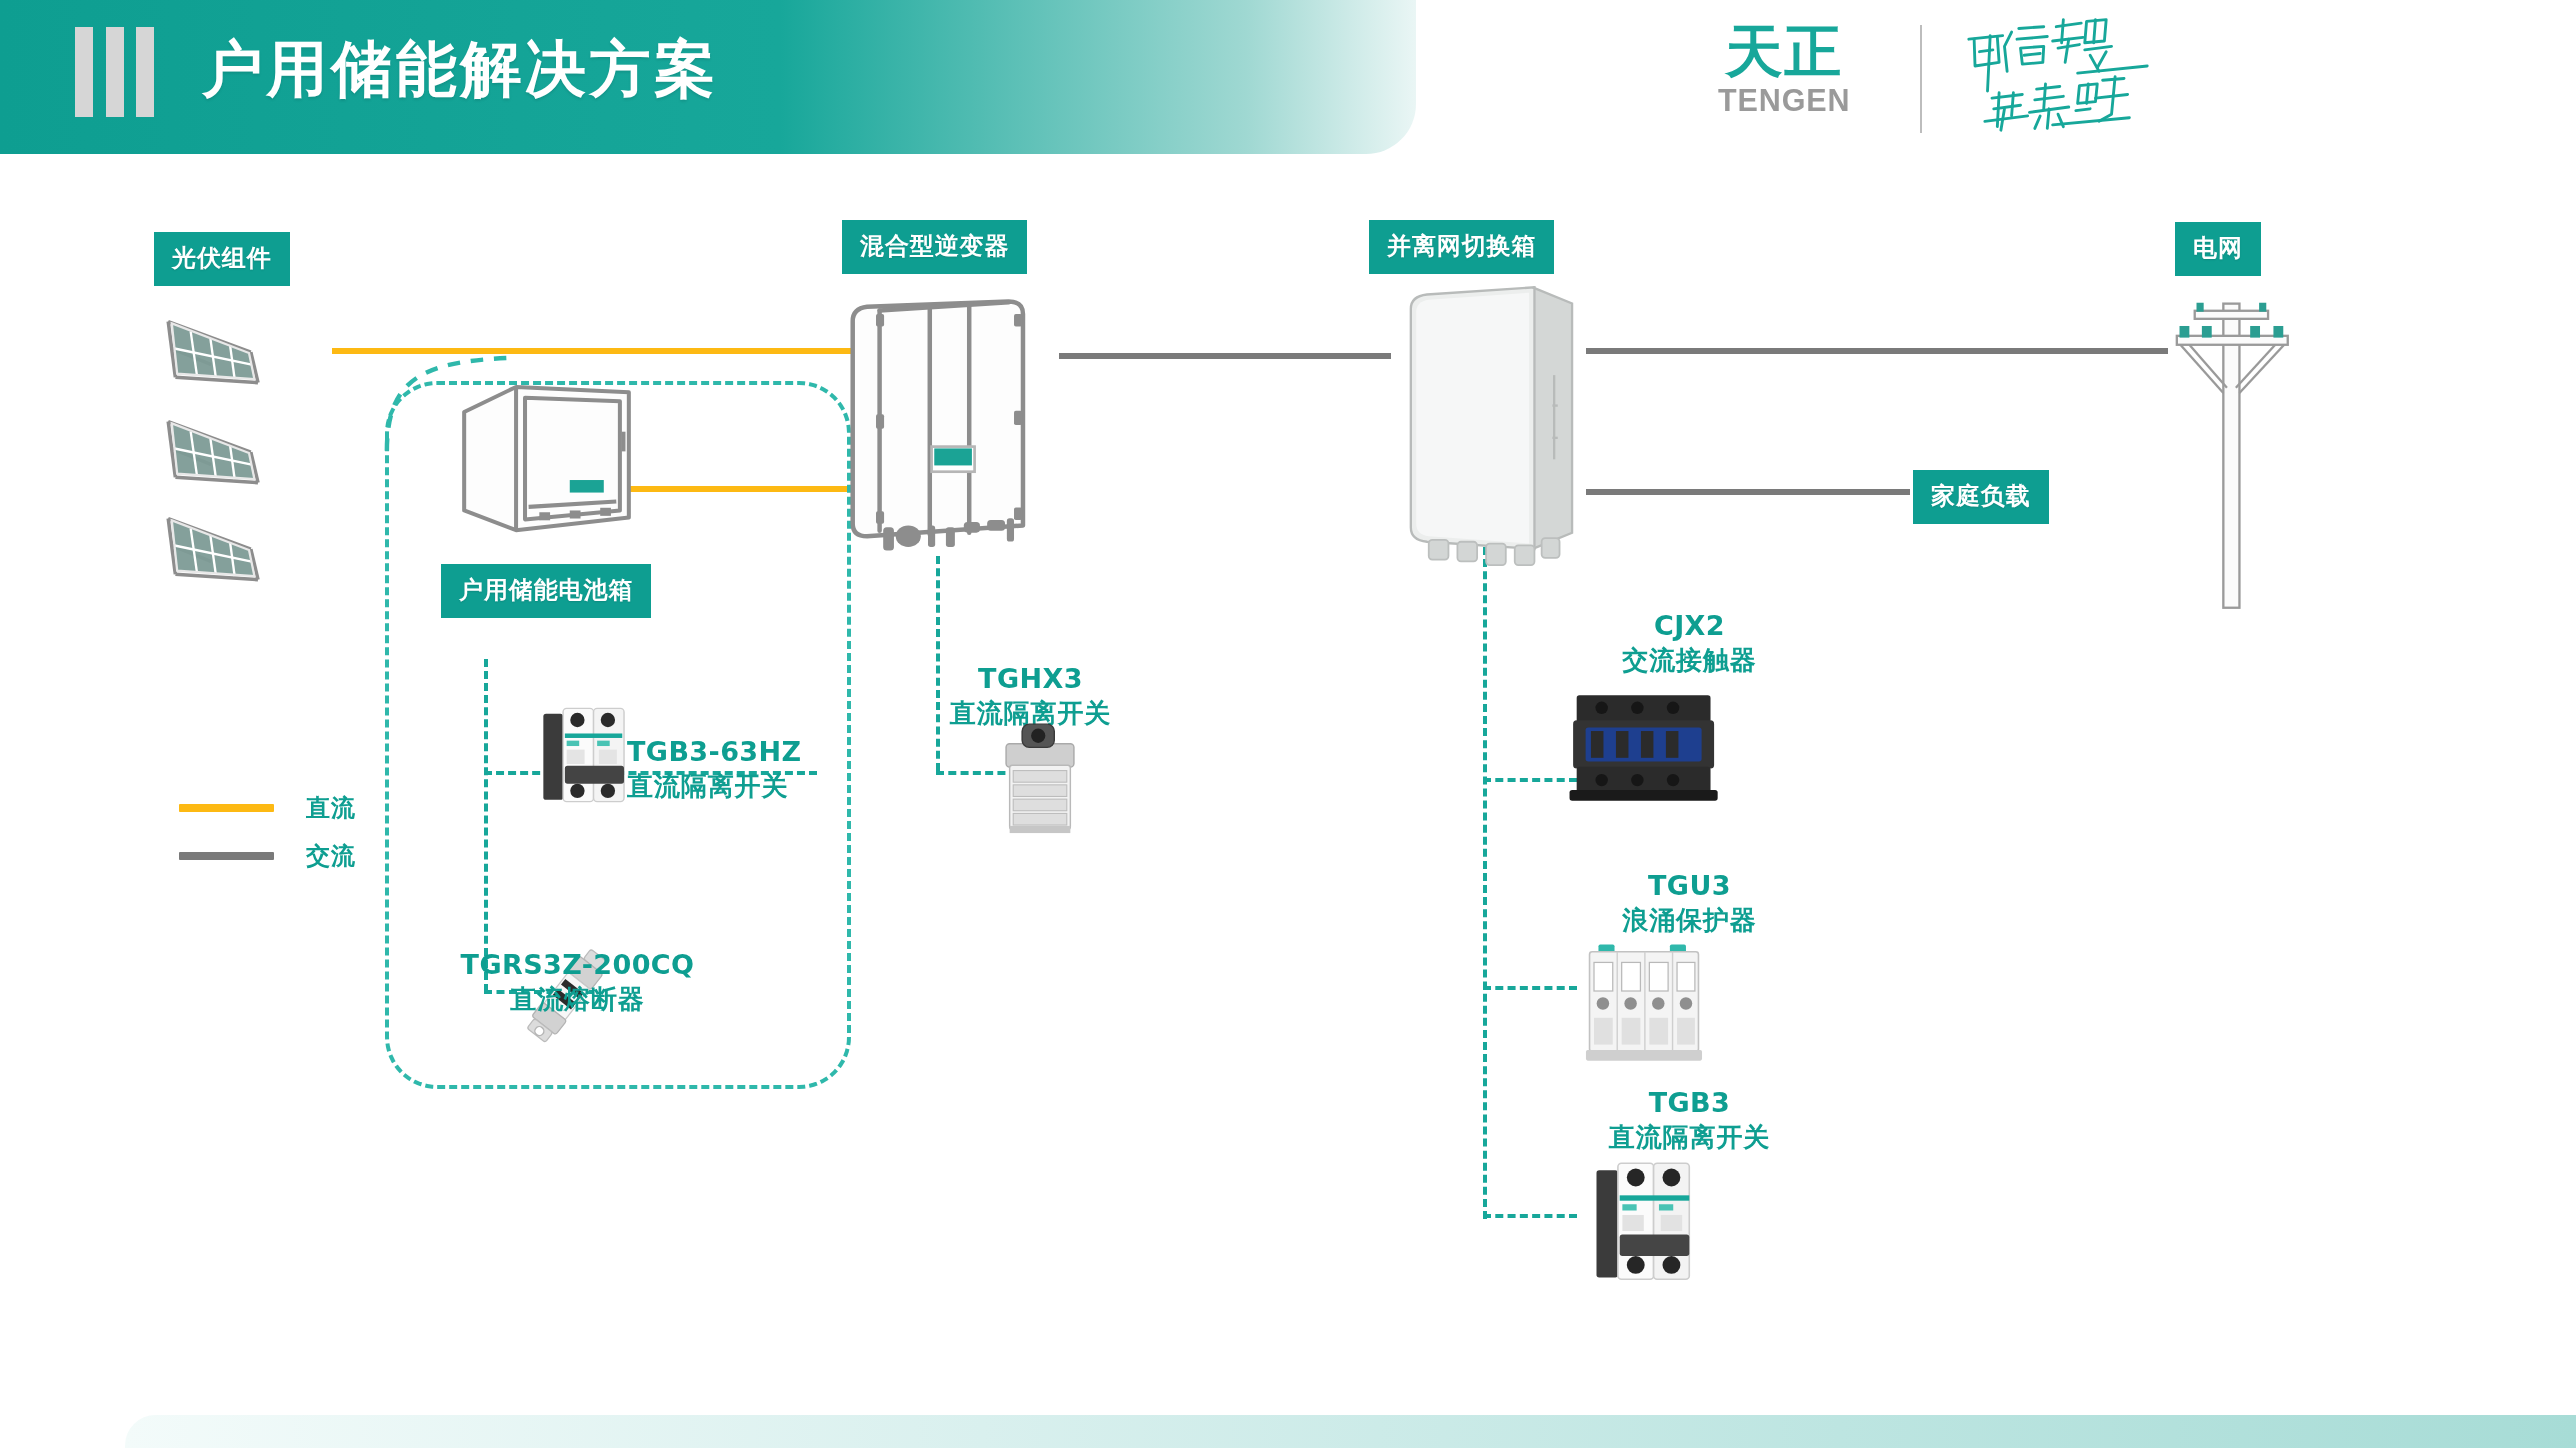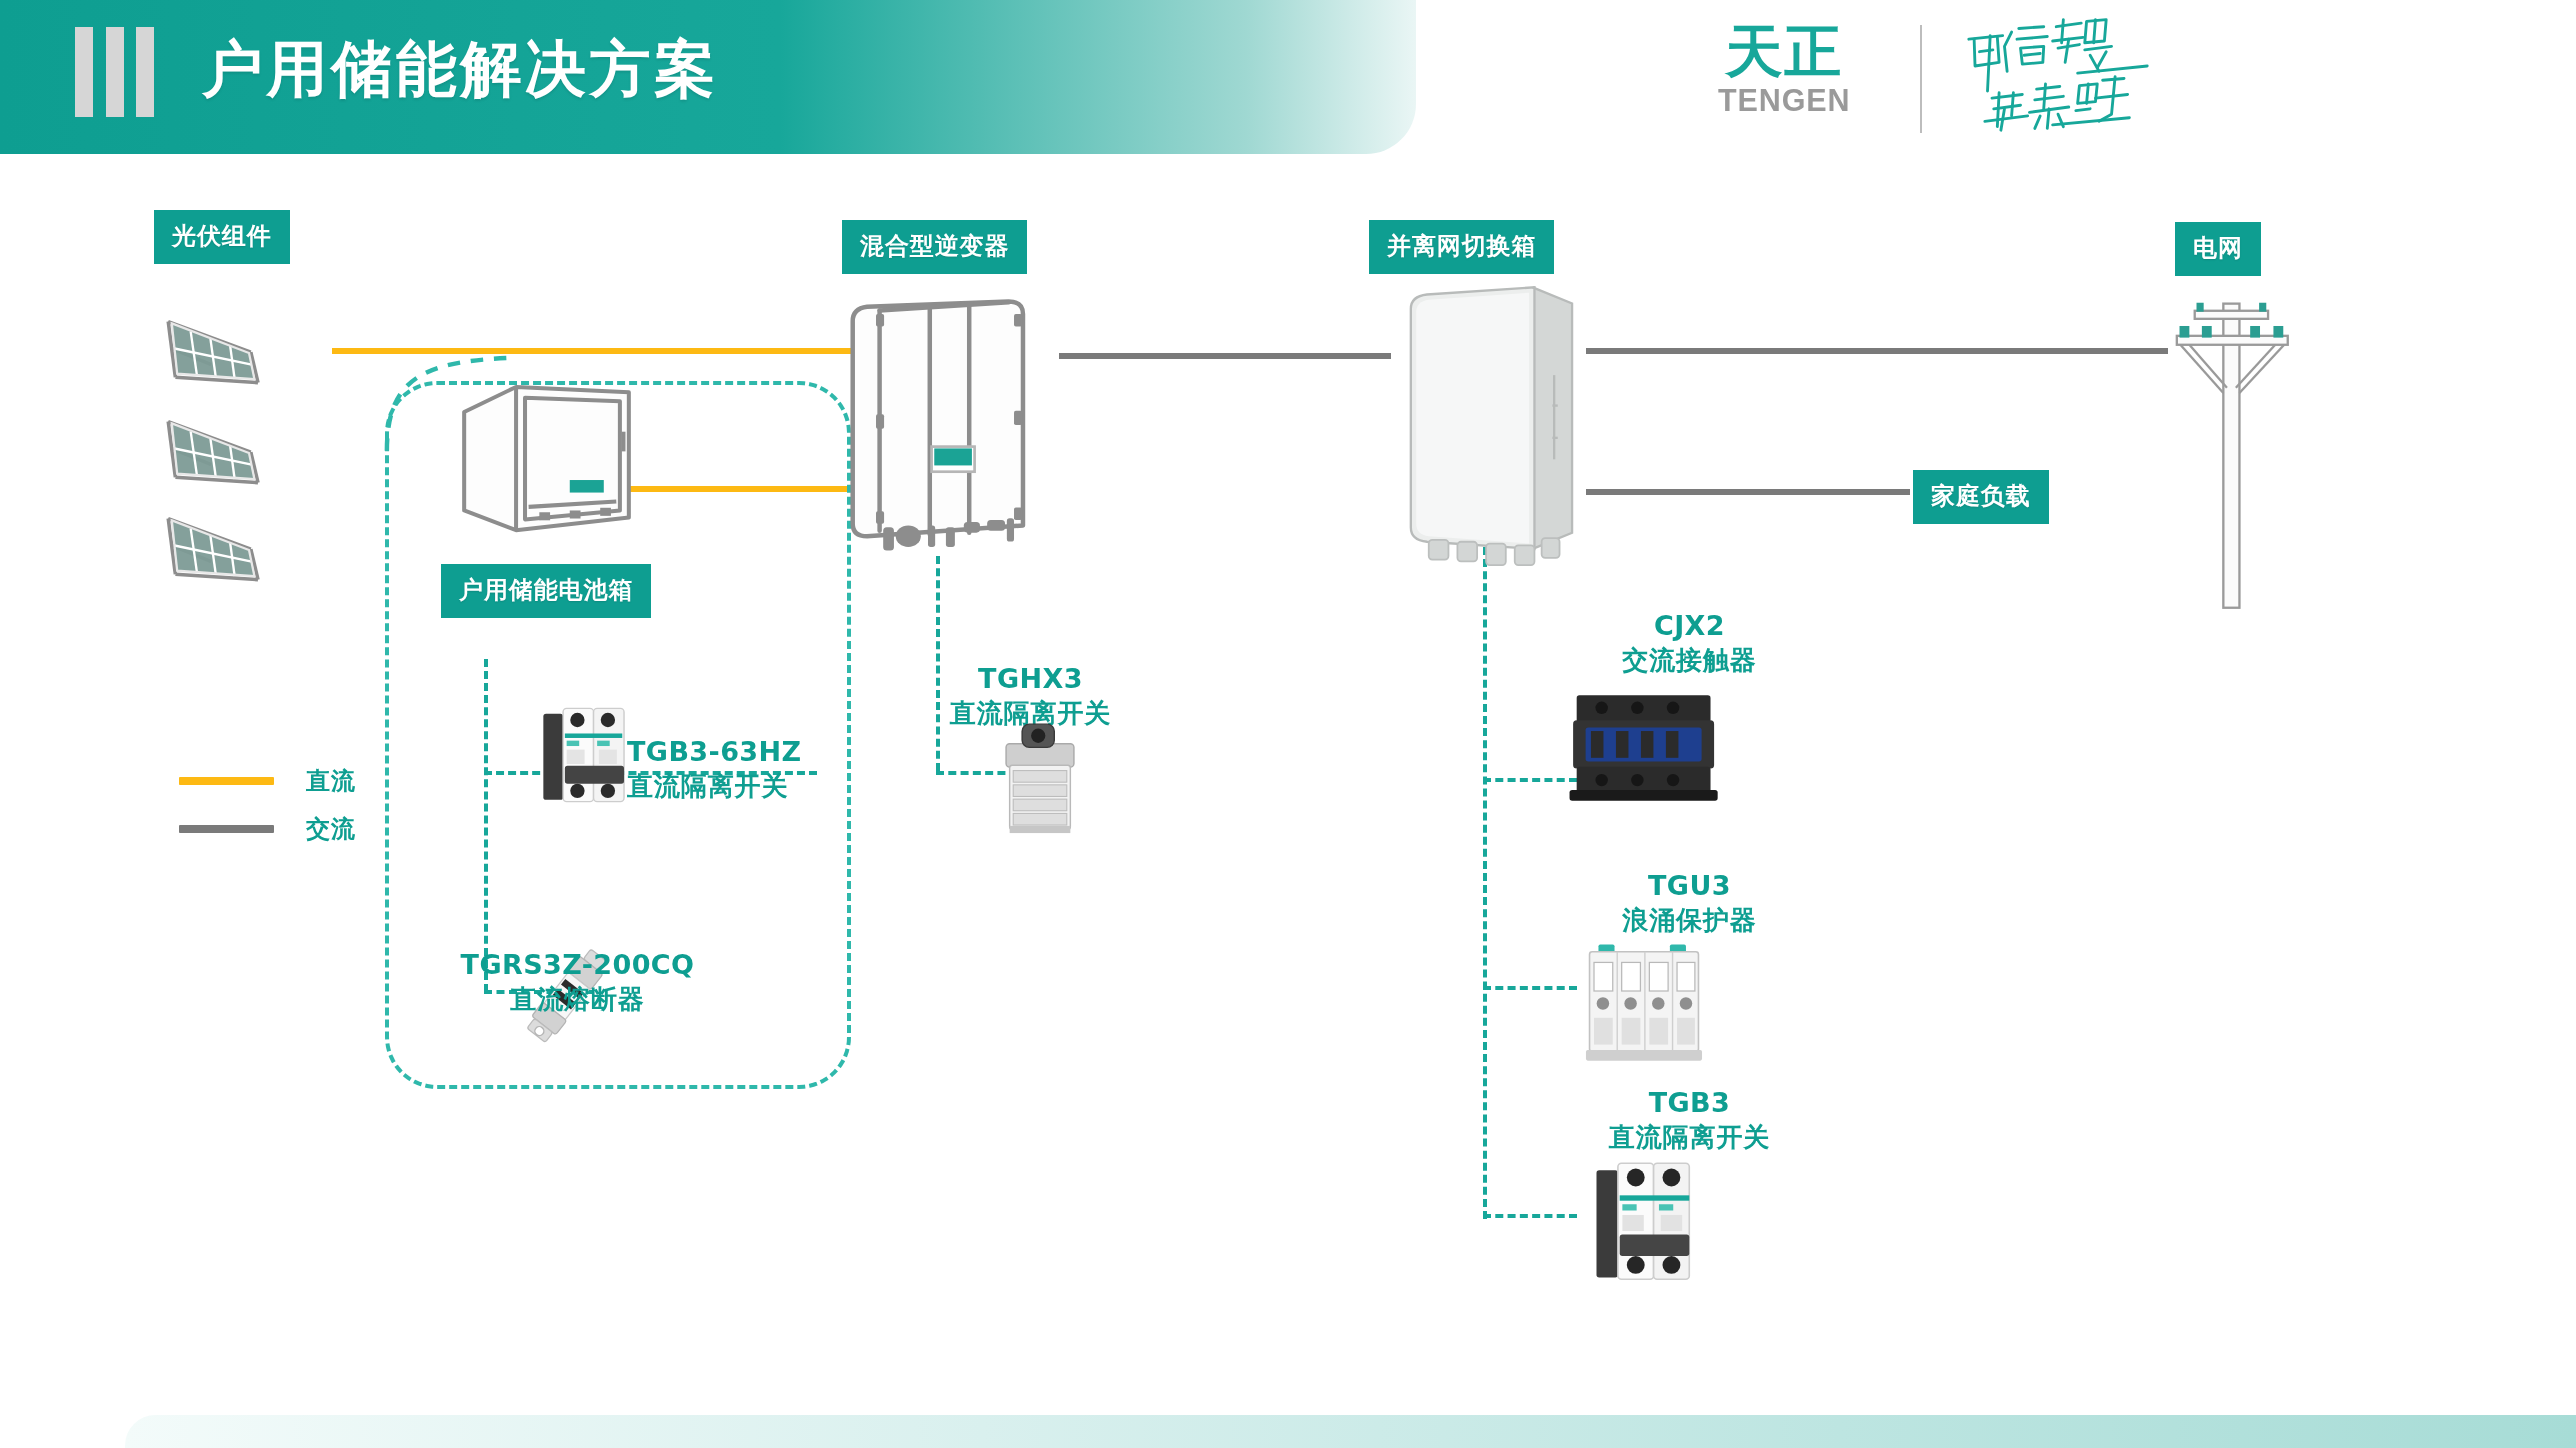--- a/index.html
+++ b/index.html
@@ -68,21 +68,21 @@
     position:absolute; height:0; border-top:4.5px dashed #17a79a;
   }
 
   
   #battery-frame {
     position:absolute; left:385px; top:381px; width:466px; height:708px;
     border:4.5px dashed #2fb8ab; border-radius:52px;
   }
 
   
-  #legend { position:absolute; left:179px; top:757px; }
+  #legend { position:absolute; left:179px; top:784px; }
   .legend-row { display:flex; align-items:center; height:48px; }
   .legend-swatch { width:95px; height:7.2px; border-radius:0.9px; }
   .legend-text {
     margin-left:32px; font-size:24px; font-weight:bold; color:#0e9e91;
     font-family:"DejaVu Sans",sans-serif; letter-spacing:0.9px;
   }
 
   
   .prod-label {
     position:absolute; color:#0e9e91; font-weight:bold;
@@ -166,21 +166,21 @@
         <path d="M156 72 L180 70"></path>
         <path d="M170 68 L166 110 L152 118"></path>
         <path d="M148 92 L184 88"></path>
         <path d="M100 122 L186 114"></path>
       </g>
     </svg>
     <span id="logo-slogan-text">可信赖 更美好</span>
   </div>
 </div>
 
-<div class="chip" style="left:154px; top:210px;">光伏组件</div>
+<div class="chip" style="left:154px; top:232px;">光伏组件</div>
 
 <div class="chip" style="left:842px; top:220px;text-align:right;">混合型逆变器</div>
 
 <div class="chip" style="left:1369px; top:220px;">并离网切换箱</div>
 
 <div class="chip" style="left:2175px; top:222px;">电网</div>
 
 <div class="chip" style="left:441px; top:564px;">户用储能电池箱</div>
 
 <div class="chip" style="left:1913px; top:470px;">家庭负载</div>

